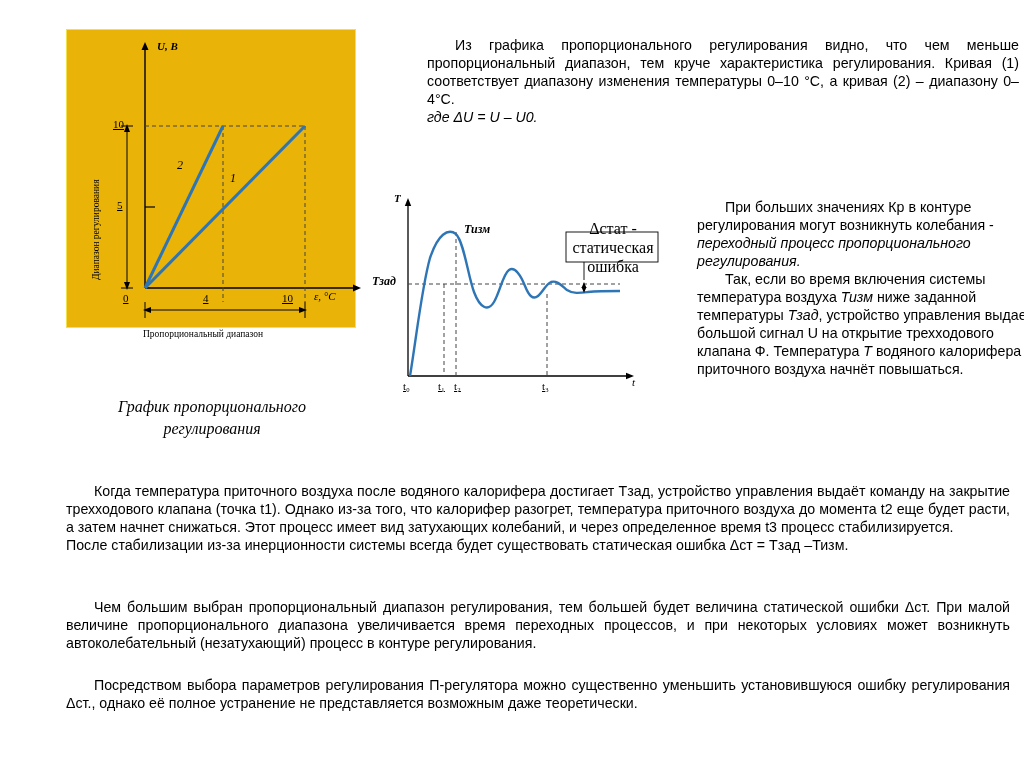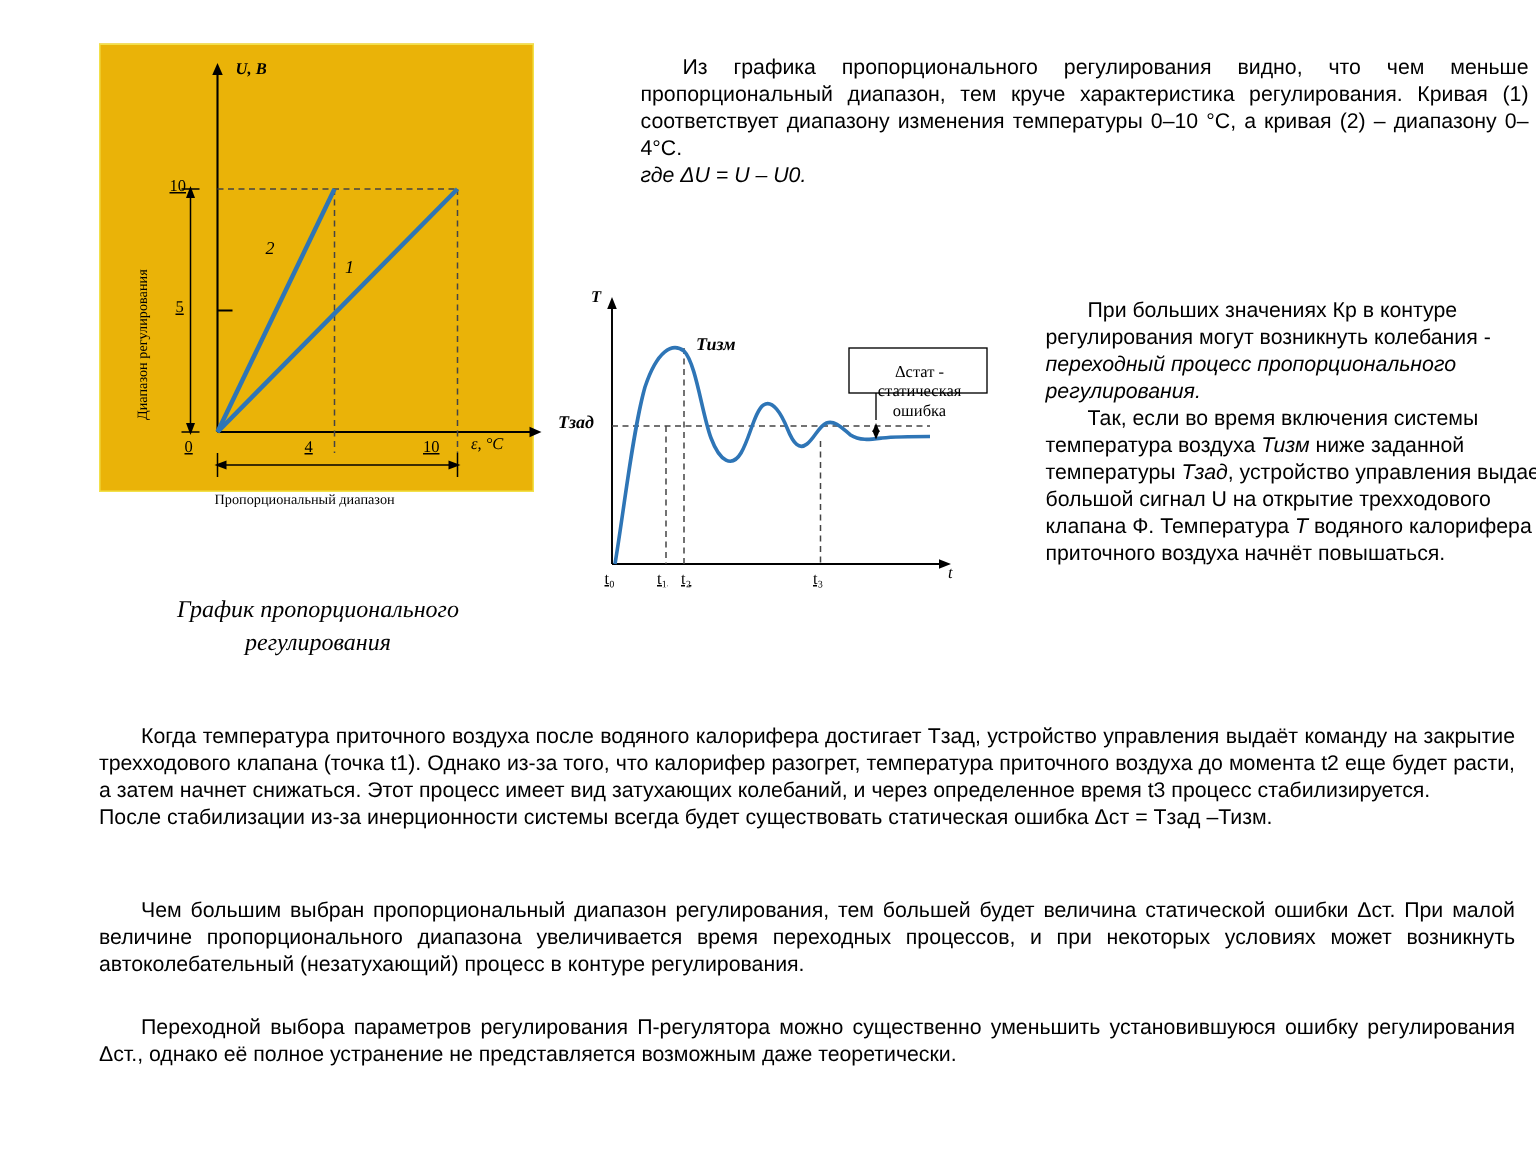--- a/index.html
+++ b/index.html
@@ -223,21 +223,21 @@
       <rect x="196" y="42" width="92" height="30" fill="none" stroke="#000" stroke-width="0.9"></rect>
       <line x1="214" y1="72" x2="214" y2="90" stroke="#000" stroke-width="0.9"></line>
     </svg>
 
     <div class="axis-name" style="left:24px; top:2px;">T</div>
     <div class="axis-name" style="left:262px; top:186px; font-weight:normal;">t</div>
 
     <div class="curve-label" style="left:94px; top:32px; font-weight:bold;">Тизм</div>
     <div class="curve-label" style="left:2px; top:84px; font-weight:bold;">Tзад</div>
 
-    <div style="position:absolute; left:199px; top:52px; width:88px; font-size:11px; font-family:'Liberation Serif', serif; line-height:1.2; text-align:center;">Δстат - статическая ошибка</div>
+    <div style="position:absolute; left:199px; top:29px; width:88px; font-size:16px; font-family:'Liberation Serif', serif; line-height:1.2; text-align:center;">Δстат - статическая ошибка</div>
 
     <div class="tick-label" style="left:33px; top:190px;">t₀</div>
     <div class="tick-label" style="left:68px; top:190px;">t₁</div>
     <div class="tick-label" style="left:84px; top:190px;">t₂</div>
     <div class="tick-label" style="left:172px; top:190px;">t₃</div>
   </div>
 
 
   <div class="para" id="txt-top">
     <span class="indent">Из графика пропорционального регулирования видно, что чем меньше пропорциональный диапазон, тем круче характеристика регулирования. Кривая (1) соответствует диапазону изменения температуры 0–10 °С, а кривая (2) – диапазону 0–4°С.</span>
@@ -256,16 +256,16 @@
   <div class="para" id="txt-mid">
     <span class="indent">Когда температура приточного воздуха после водяного калорифера достигает Тзад, устройство управления выдаёт команду на закрытие трехходового клапана (точка t1). Однако из-за того, что калорифер разогрет, температура приточного воздуха до момента t2 еще будет расти, а затем начнет снижаться. Этот процесс имеет вид затухающих колебаний, и через определенное время t3 процесс стабилизируется.</span>
     <span class="noindent">После стабилизации из-за инерционности системы всегда будет существовать статическая ошибка Δст = Тзад –Тизм.</span>
   </div>
 
   <div class="para" id="txt-bottom1">
     <span class="indent">Чем большим выбран пропорциональный диапазон регулирования, тем большей будет величина статической ошибки Δст. При малой величине пропорционального диапазона увеличивается время переходных процессов, и при некоторых условиях может возникнуть автоколебательный (незатухающий) процесс в контуре регулирования.</span>
   </div>
 
   <div class="para" id="txt-bottom2">
-    <span class="indent">Переходной  выбора параметров регулирования П-регулятора можно существенно уменьшить установившуюся ошибку регулирования Δст., однако её полное устранение не представляется возможным даже теоретически.</span>
+    <span class="indent">Посредством  выбора параметров регулирования П-регулятора можно существенно уменьшить установившуюся ошибку регулирования Δст., однако её полное устранение не представляется возможным даже теоретически.</span>
   </div>
 
 </div>
 
 </body></html>

